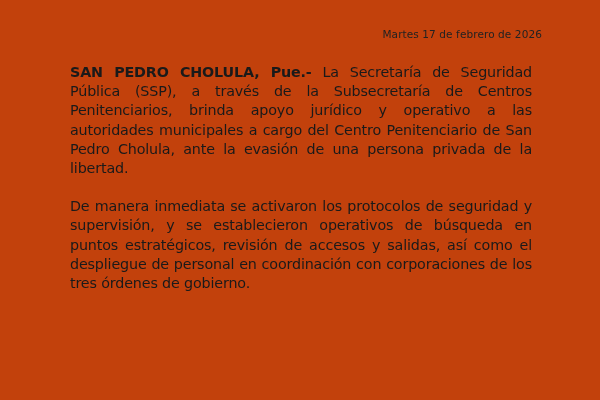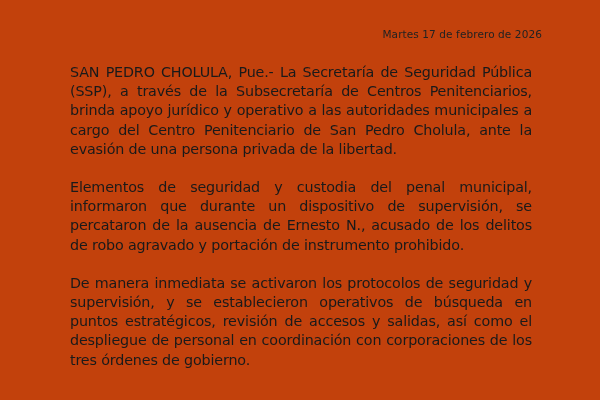--- a/index.html
+++ b/index.html
@@ -34,30 +34,29 @@
       width: 462px;
       font-size: 14.3px;
       line-height: 19.2px;
       text-align: justify;
       letter-spacing: -0.15px;
     }
     .body p {
       margin: 0 0 19px 0;
     }
     .lead {
-      font-weight: normal;
+      font-weight: bold;
     }
   </style>
 </head>
 <body>
 
 <div class="page">
   <div class="date">Martes 17 de febrero de 2026</div>
 
   <div class="body">
     <p>
       <span class="lead">SAN PEDRO CHOLULA, Pue.-</span><span> La Secretaría de Seguridad Pública (SSP), a través de la Subsecretaría de Centros Penitenciarios, brinda apoyo jurídico y operativo a las autoridades municipales a cargo del Centro Penitenciario de San Pedro Cholula, ante la evasión de una persona privada de la libertad.</span>
     </p>
-    <p>Elementos de seguridad y custodia del penal municipal, informaron que durante un dispositivo de supervisión, se percataron de la ausencia de Ernesto N., acusado de los delitos de robo agravado y portación de instrumento prohibido.</p>
     <p>De manera inmediata se activaron los protocolos de seguridad y supervisión, y se establecieron operativos de búsqueda en puntos estratégicos, revisión de accesos y salidas, así como el despliegue de personal en coordinación con corporaciones de los tres órdenes de gobierno.</p>
 
   </div>
 </div>
 
 </body></html>

